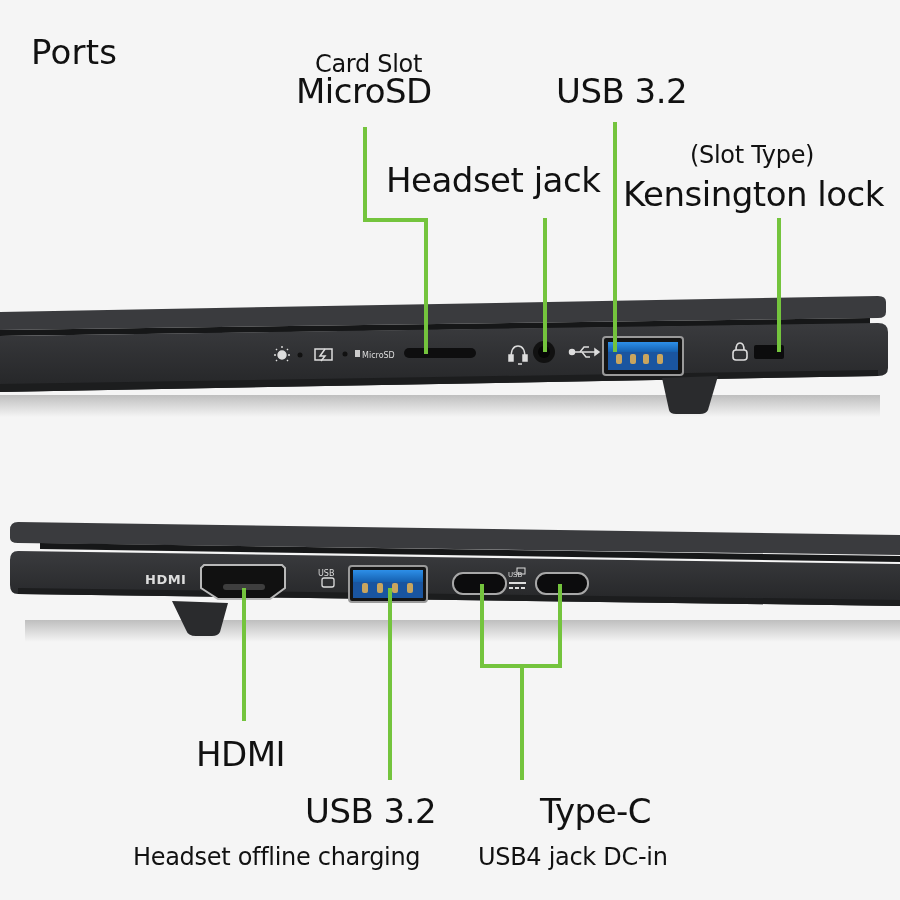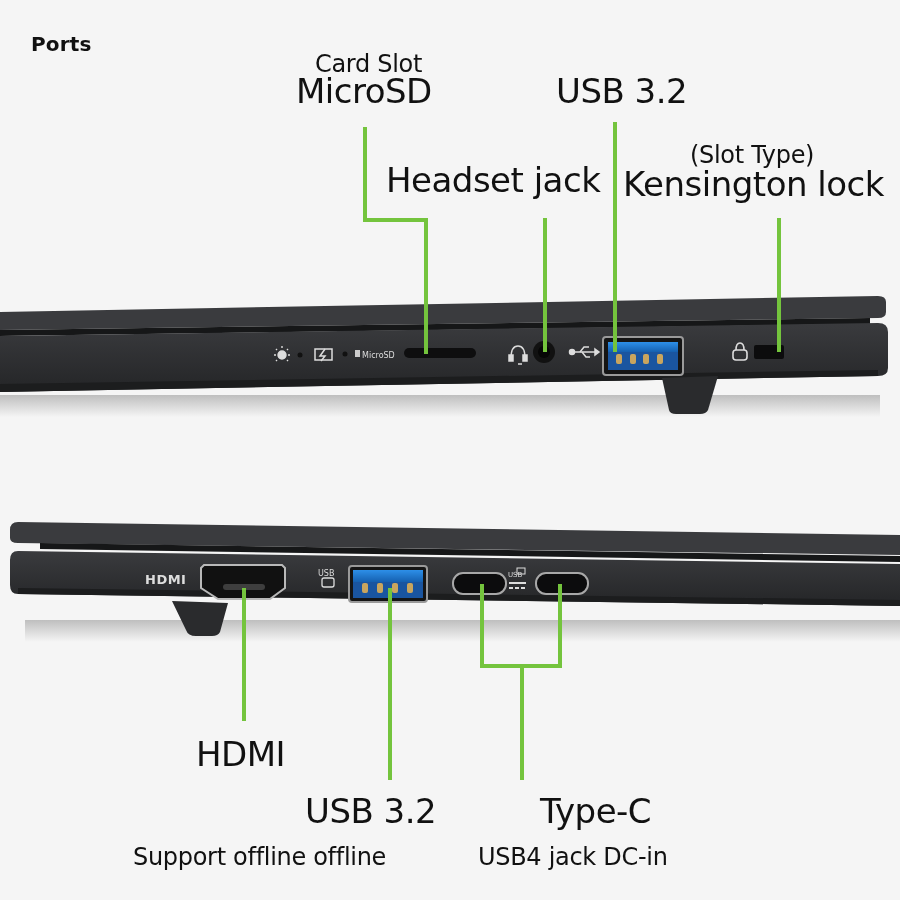--- a/index.html
+++ b/index.html
@@ -1,18 +1,18 @@
 <!DOCTYPE html>
 <html><head>
 <meta charset="utf-8">
 <style>
   html, body { margin: 0; padding: 0; }
   body { width: 900px; height: 900px; background: #f5f5f5; position: relative; overflow: hidden; font-family: "DejaVu Sans", sans-serif; color: #111; }
   .abs { position: absolute; }
-  .title { left: 31px; top: 32px; font-size: 20px; font-weight: bold; letter-spacing: 0.2px; }
+  .title { left: 31px; top: 32px; font-size: 34px; font-weight: normal; letter-spacing: 0.2px; }
   .lbl { font-size: 34px; line-height: 1; white-space: nowrap; font-weight: normal; letter-spacing: -0.5px; }
   .sub { font-size: 24px; line-height: 1; white-space: nowrap; letter-spacing: -0.3px; }
   .g { background: #74c43d; position: absolute; }
   svg { position: absolute; left: 0; top: 0; }
 </style>
 </head>
 <body>
 
 <div class="abs title">Ports</div>
 
@@ -167,21 +167,21 @@
 <div class="g" style="left:520px; top:664px; width:4px; height:116px;"></div>
 
 <div class="abs sub" style="left:315px; top:52px;">Card Slot</div>
 <div class="abs lbl" style="left:296px; top:74px;">MicroSD</div>
 
 <div class="abs lbl" style="left:386px; top:163px;">Headset jack</div>
 
 <div class="abs lbl" style="left:556px; top:74px;">USB 3.2</div>
 
 <div class="abs sub" style="left:690px; top:143px;">(Slot Type)</div>
-<div class="abs lbl" style="left:623px; top:167px;">Kensington lock</div>
+<div class="abs lbl" style="left:623px; top:177px;">Kensington lock</div>
 
 <div class="abs lbl" style="left:196px; top:737px;">HDMI</div>
 
 <div class="abs lbl" style="left:305px; top:794px;">USB 3.2</div>
-<div class="abs sub" style="left:133px; top:845px;">Support offline offline</div>
+<div class="abs sub" style="left:133px; top:845px;">Headset offline charging</div>
 
 <div class="abs lbl" style="left:540px; top:794px;">Type-C</div>
 <div class="abs sub" style="left:478px; top:845px;">USB4 jack DC-in</div>
 
 </body></html>

